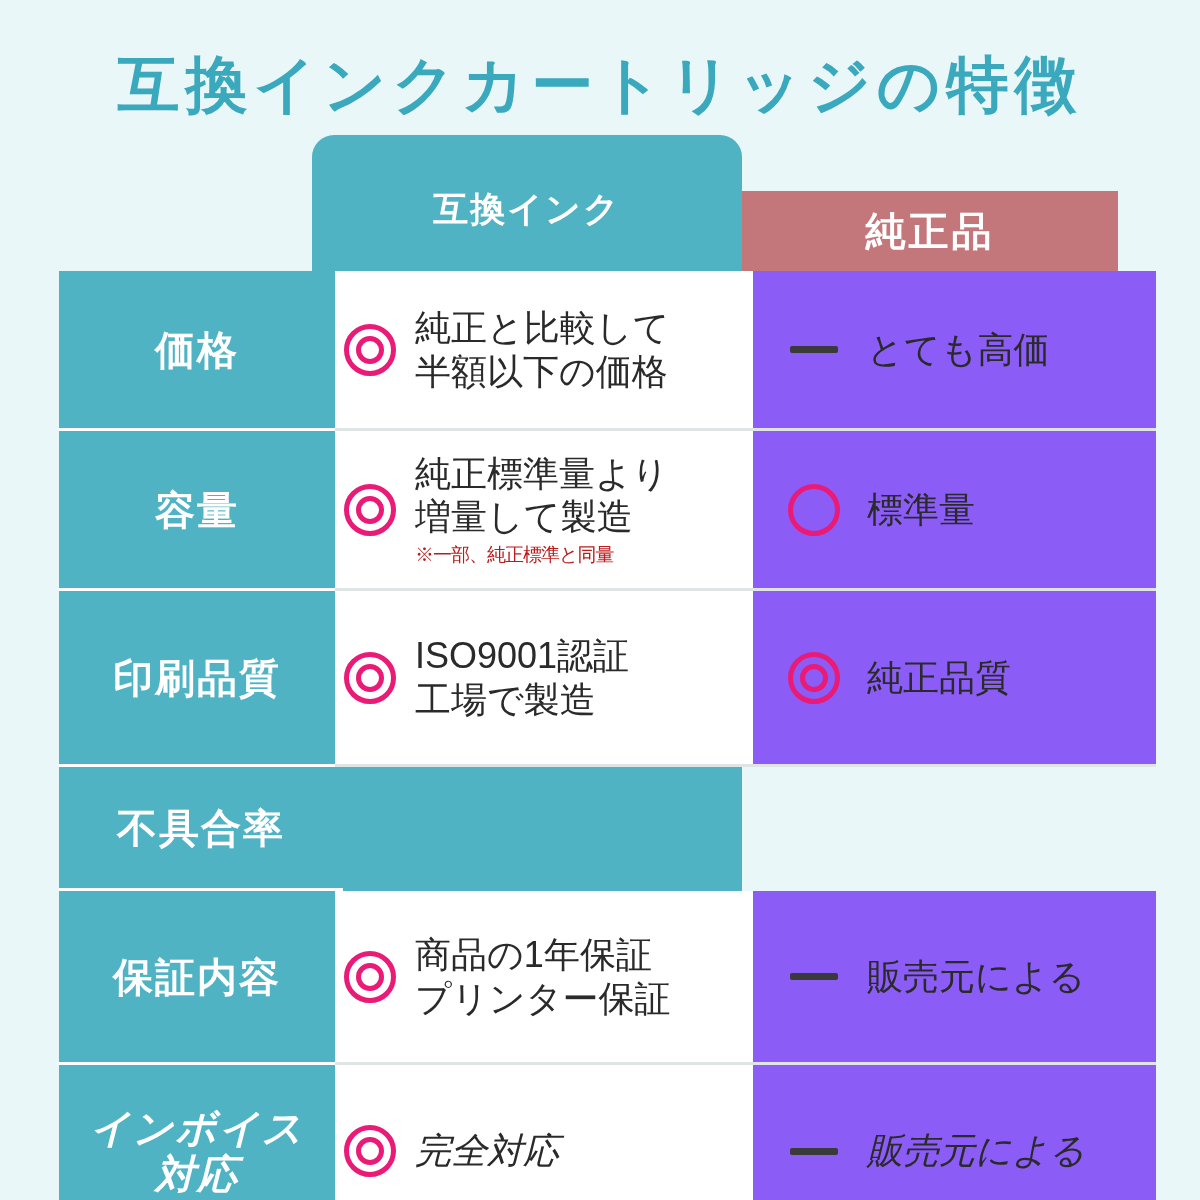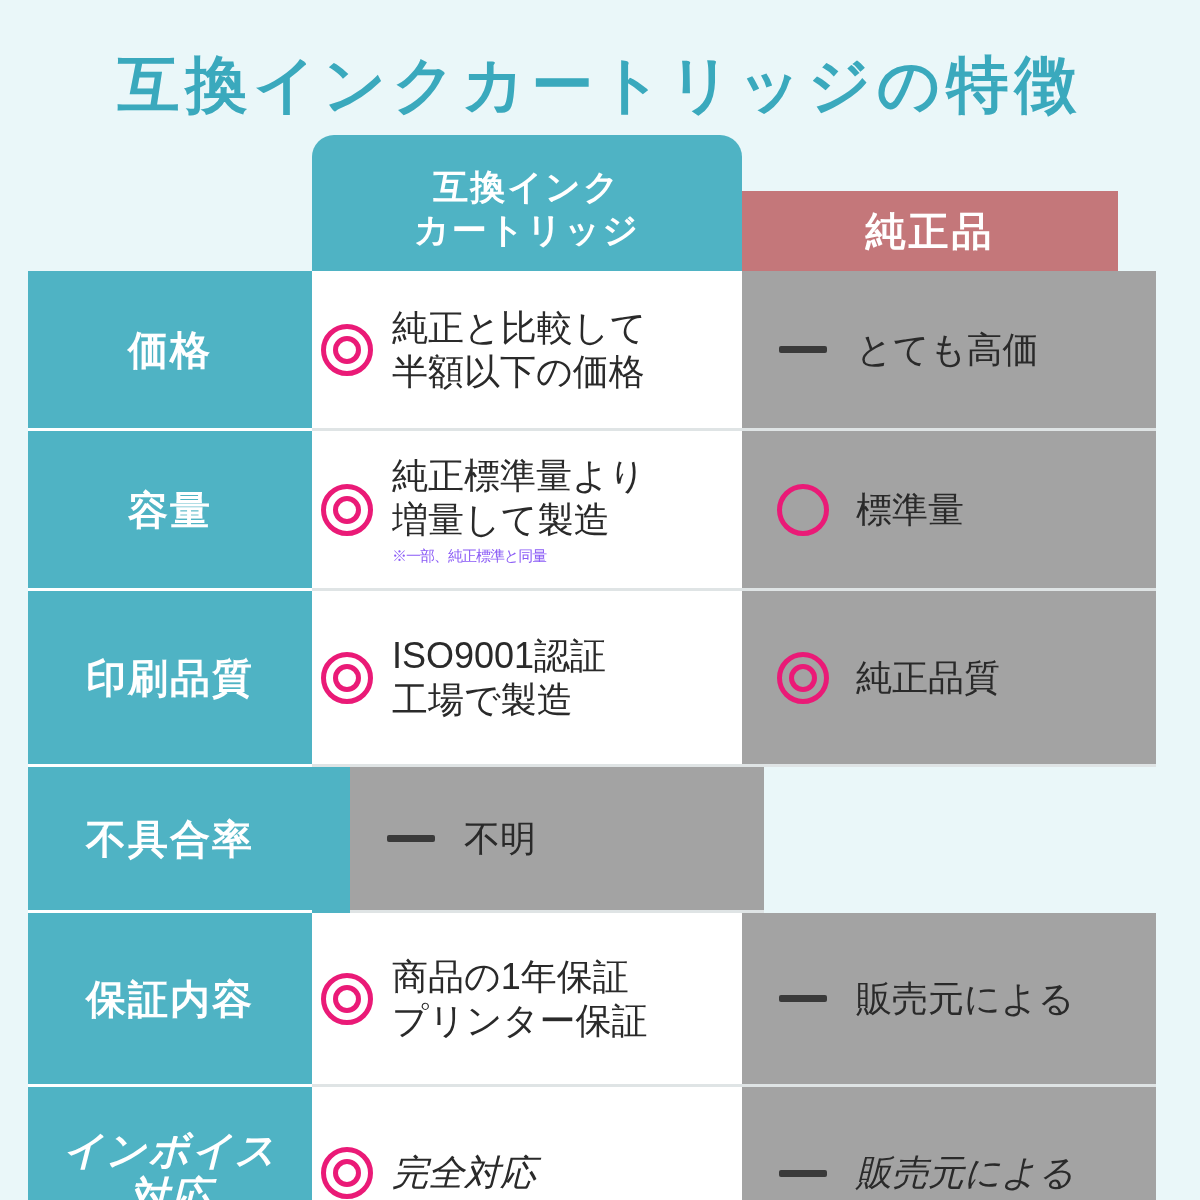--- a/index.html
+++ b/index.html
@@ -143,34 +143,35 @@
     font-size: 40px;
     font-weight: bold;
     letter-spacing: 2px;
     display: flex;
     align-items: center;
     justify-content: center;
     text-align: center;
     line-height: 1.15;
     border-bottom: 3px solid #ffffff;
     box-sizing: border-box;
+    margin-left: 31px;
   }
 
   .cell-mid {
     width: 430px;
     background: #ffffff;
     display: flex;
     align-items: center;
     border-bottom: 3px solid #dfe4e5;
     box-sizing: border-box;
   }
 
   .cell-right {
     width: 414px;
-    background: #a3a3a3;
+    background: #8b5cf6;
     display: flex;
     align-items: center;
     border-bottom: 3px solid #dfe4e5;
     box-sizing: border-box;
     padding-left: 26px;
     text-align: center;
   }
 
   .row:last-child .cell-mid,
   .row:last-child .cell-right {
@@ -222,22 +223,22 @@
 
   .cell-text {
     font-size: 36px;
     color: #2a2a2a;
     line-height: 1.2;
     letter-spacing: 0px;
     padding-left: 10px;
   }
   .cell-text .note {
     display: block;
-    font-size: 15px;
-    color: #8b5cf6;
+    font-size: 19px;
+    color: #b91c1c;
     letter-spacing: -1px;
     margin-top: 6px;
   }
   .cell-right .cell-text {
     font-size: 36px;
     padding-left: 18px;
   }
 </style>
 </head>
 <body>
@@ -245,21 +246,20 @@
 <div class="page">
 
   <div class="title">互換インクカートリッジの特徴</div>
 
   <div class="table-wrap">
 
     <div class="hl-col"></div>
 
     <div class="hl-head">
       <span>互換インク</span>
-      <span>カートリッジ</span>
     </div>
 
     <div class="gen-head">純正品</div>
 
     <div class="corner-note">エコッテの</div>
     <div class="corner-line l1"></div>
     <div class="corner-line l2"></div>
 
     <div class="rows">
 
@@ -322,28 +322,22 @@
         <div class="cell-right">
           <div class="mark">
             <div class="dbl-circle">
                 <i></i>
               </div>
           </div>
           <div class="cell-text">純正品質</div>
         </div>
       </div>
 
-      <div class="row" style="height:146px;gap:38px;">
+      <div class="row" style="height:124px;">
         <div class="cell-label">不具合率</div>
-        <div class="cell-right">
-          <div class="mark">
-              <div class="dash"></div>
-            </div>
-          <div class="cell-text">不明</div>
-        </div>
       </div>
 
       <div class="row" style="height:174px;">
         <div class="cell-label">保証内容</div>
         <div class="cell-mid">
           <div class="mark">
             <div class="dbl-circle">
                 <i></i>
               </div>
           </div>

